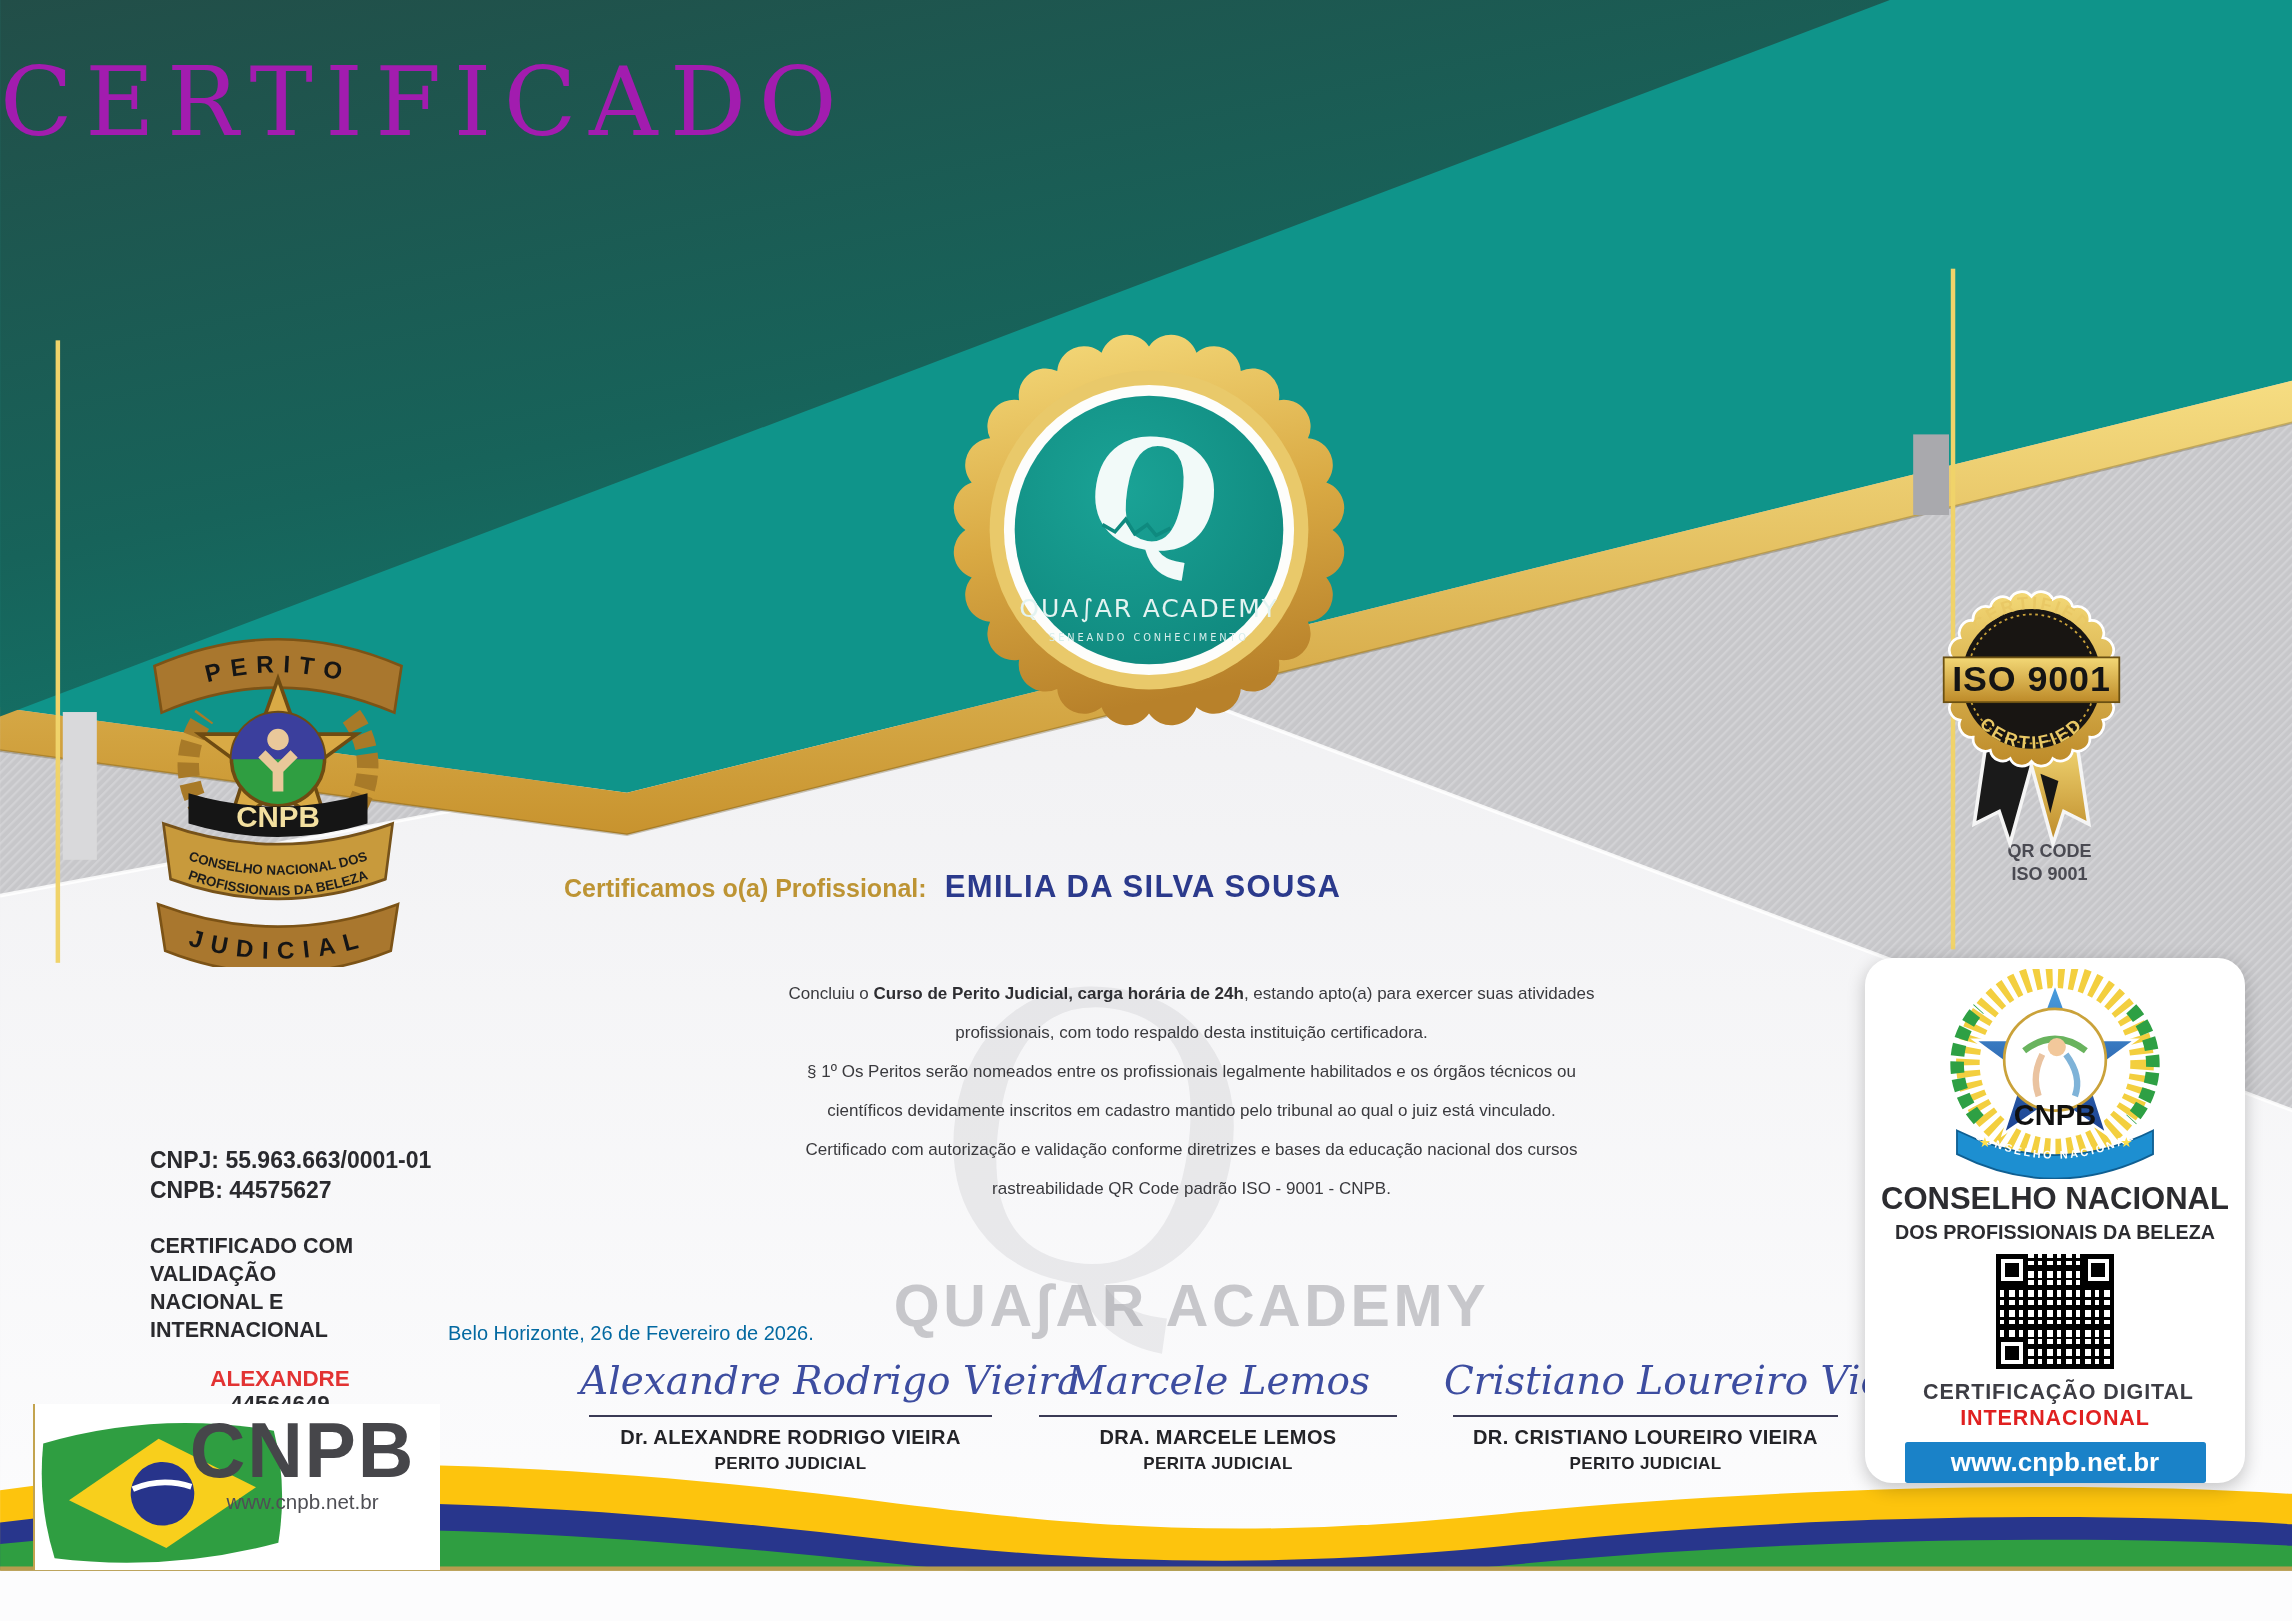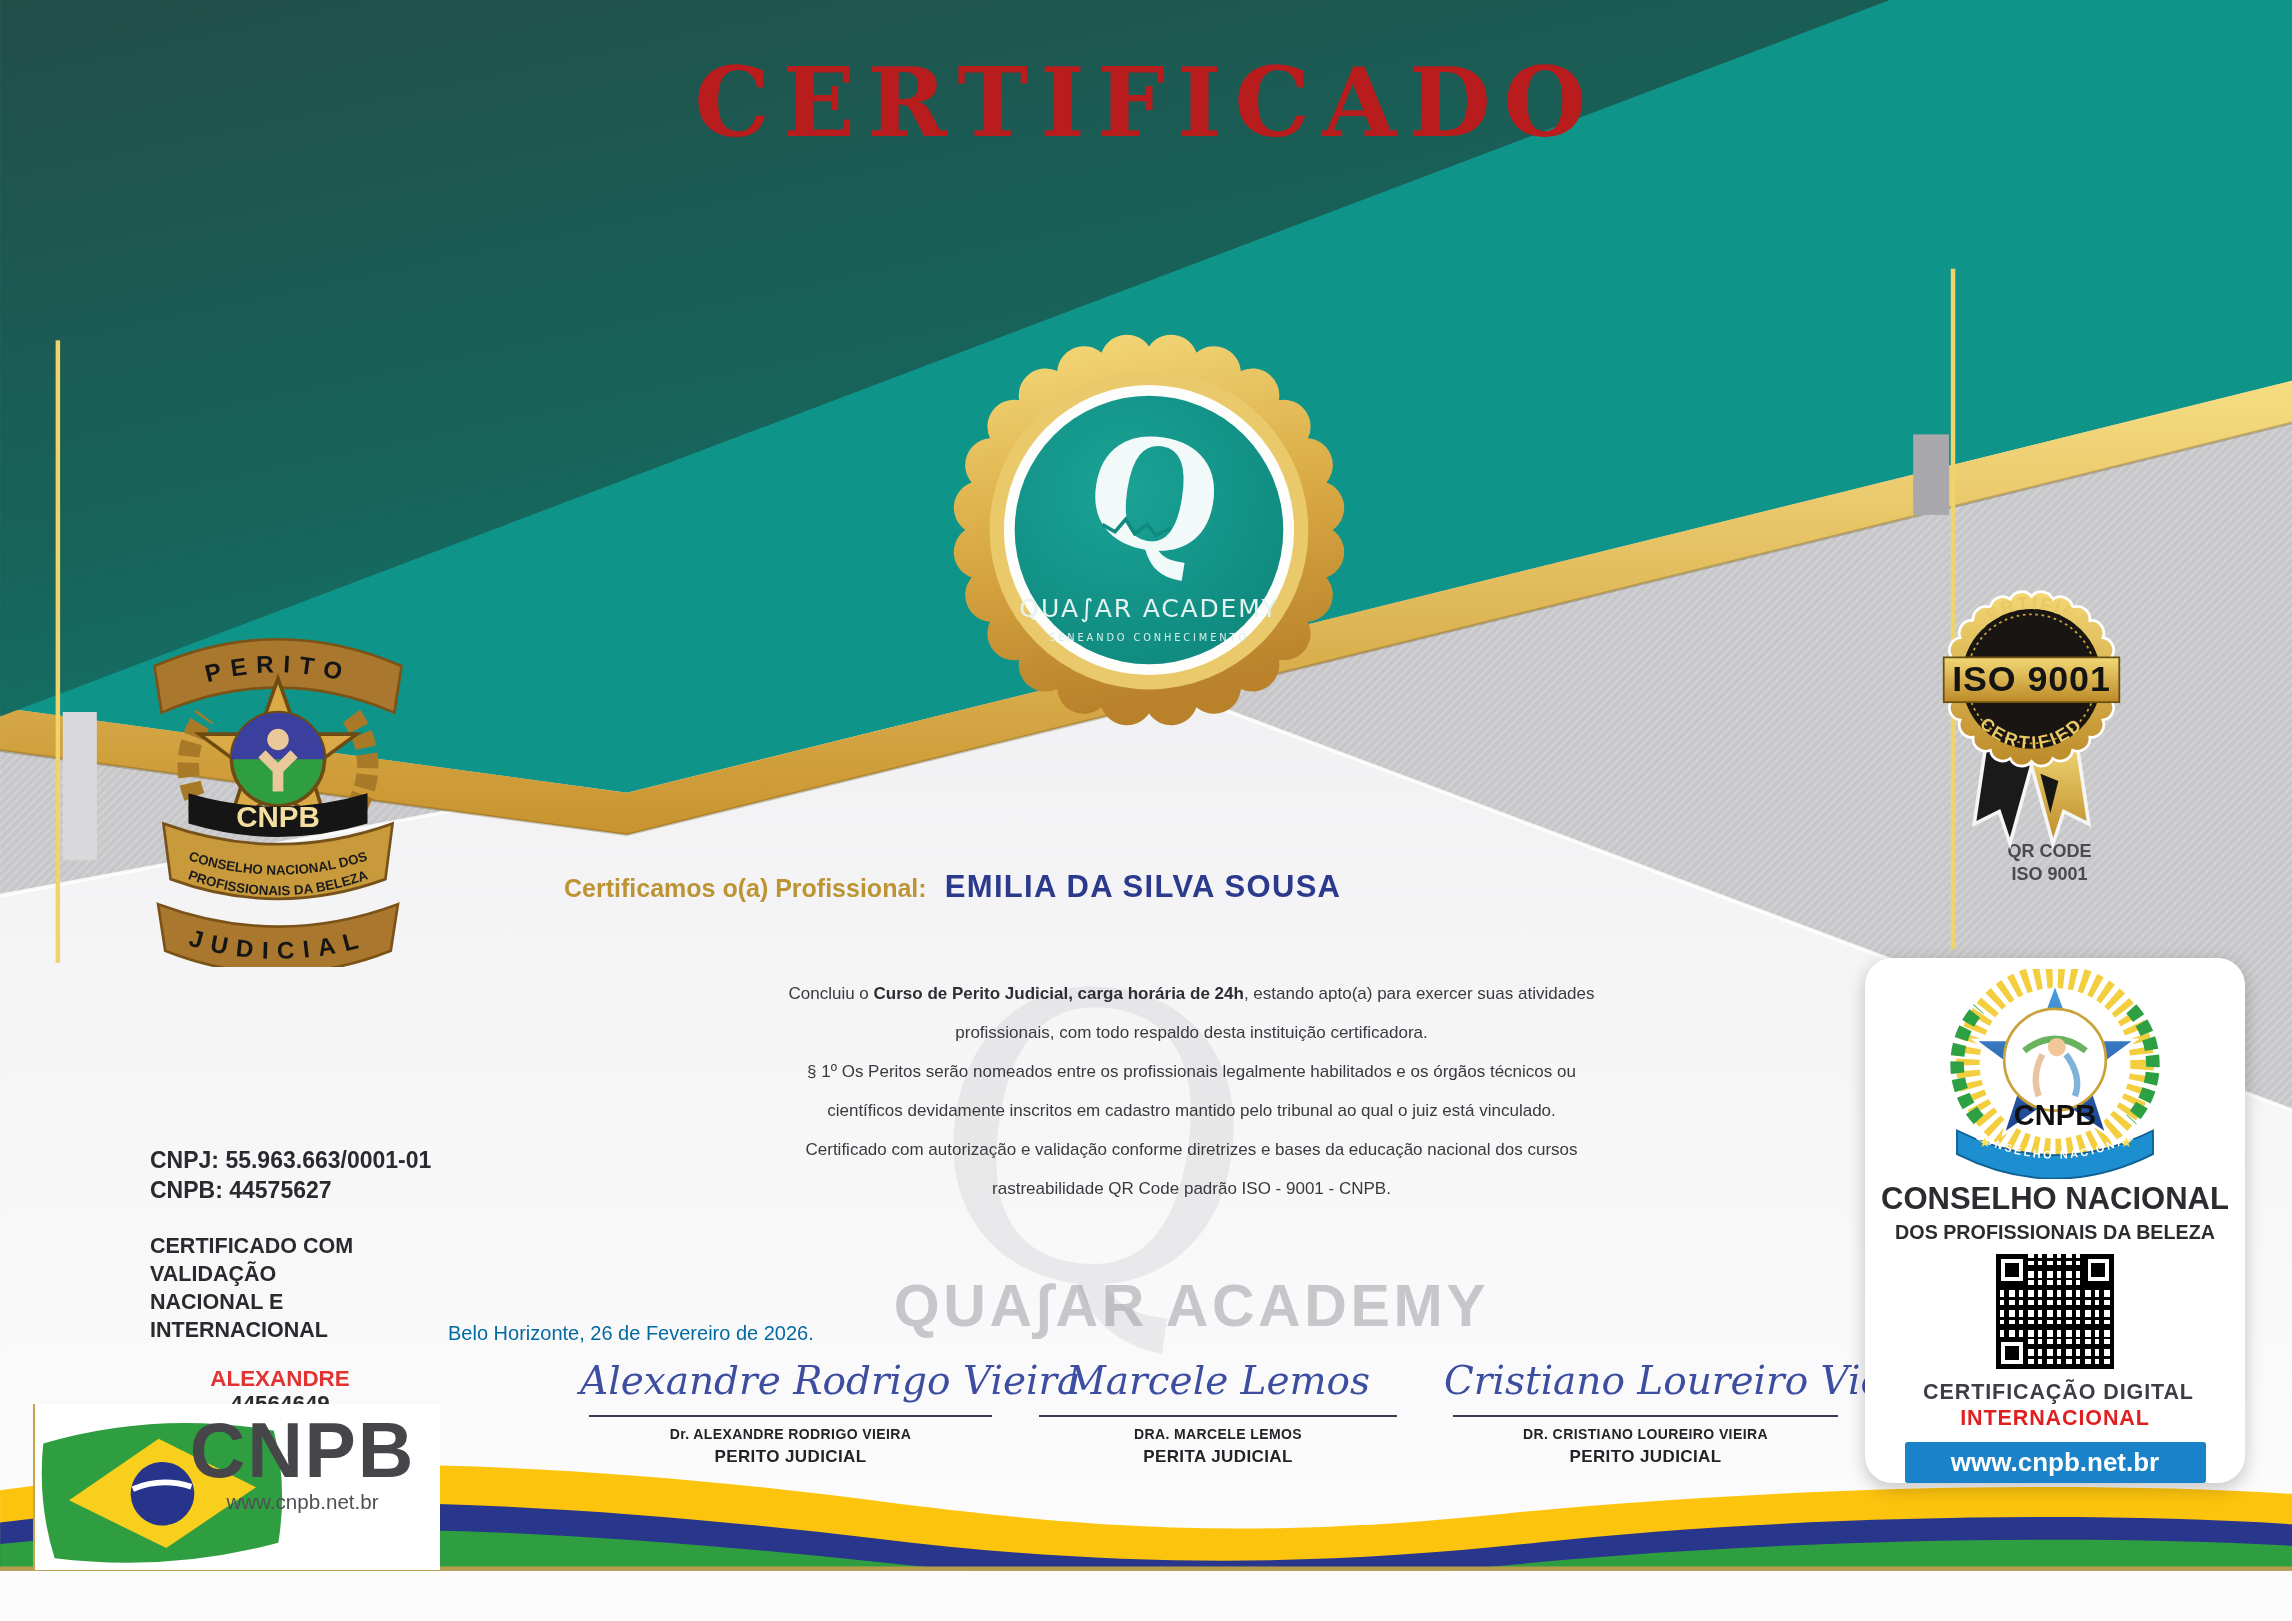--- a/index.html
+++ b/index.html
@@ -1,21 +1,21 @@
 <!DOCTYPE html>
 <html style="font-size:14.3px"><head>
 <meta charset="utf-8">
 <style>
   html,body{margin:0;padding:0;background:#ffffff;}
   #canvas{position:relative;width:2293px;height:1622px;overflow:hidden;
           font-family:"Liberation Sans",sans-serif;background:#f2f2f4;}
   .abs{position:absolute;}
   
-  .title{top:47px;left:0;width:100%;text-align:center;color:#b91c1c;
-         font-family:"DejaVu Serif",serif;font-size:95px;letter-spacing:12.5px;font-weight:700;z-index:3;}
+  .title{top:47px;left:0;width:100%;text-align:left;color:#a21caf;
+         font-family:"DejaVu Serif",serif;font-size:95px;letter-spacing:12.5px;font-weight:400;z-index:3;}
   
   .certify-row{top:869px;left:564px;z-index:3;white-space:nowrap;}
   .certify-label{font-size:25px;font-weight:bold;color:#bd9434;}
   .certify-name{font-size:31px;font-weight:600;color:#2b3a8c;letter-spacing:1.3px;margin-left:14.3px;}
   
   .body-par{top:974px;left:448px;width:1487px;text-align:center;color:#3a3a3e;
             font-size:17px;line-height:39px;z-index:3;}
   .body-par b{color:#2e2e32;}
   .date-line{top:1322px;left:448px;width:1487px;color:#0369a1;font-size:20px;z-index:3;}
   .wm-text{top:1272px;left:448px;width:1487px;text-align:center;z-index:2;
@@ -28,21 +28,21 @@
   .reg-val{font-size:21.5px;font-weight:bold;line-height:28px;margin-top:0;}
   .reg-gap{height:27px;}
   .reg-center{width:260px;text-align:center;margin-top:21.5px;}
   .reg-red{color:#e23333;font-size:22.4px;font-weight:bold;line-height:25px;}
   .reg-num{font-size:22.4px;font-weight:bold;line-height:25px;}
   
   .sig-col{top:1349px;z-index:3;text-align:center;}
   .sig-script{font-family:"DejaVu Serif",serif;font-style:italic;font-size:39px;color:#3d4da0;
               line-height:64px;white-space:nowrap;}
   .sig-line{border-top:2.7px solid #3a3a55;margin:1.8px 9px 9px 9px;}
-  .sig-name{font-size:14px;font-weight:bold;color:#232327;letter-spacing:0.4px;}
+  .sig-name{font-size:20px;font-weight:bold;color:#232327;letter-spacing:0.4px;}
   .sig-role{font-size:17px;font-weight:bold;color:#232327;margin-top:5px;letter-spacing:0.4px;}
   
   .iso-caption{top:840px;left:1960px;width:179px;text-align:center;z-index:3;
                font-size:18px;font-weight:bold;color:#4a4a52;line-height:23px;}
   
   .right-card{top:958px;left:1865px;width:380px;height:525px;background:#ffffff;border-radius:27px;
               box-shadow:0 5.4px 18px rgba(0,0,0,.22);z-index:4;display:flex;flex-direction:column;align-items:center;}
   .rc-h1{font-size:31px;font-weight:bold;color:#2c2c30;margin-top:1.8px;}
   .rc-h2{font-size:19.7px;font-weight:bold;color:#2c2c30;margin-top:3.6px;}
   .qr{position:relative;width:118px;height:118px;margin-top:10.7px;background:#fff;}

